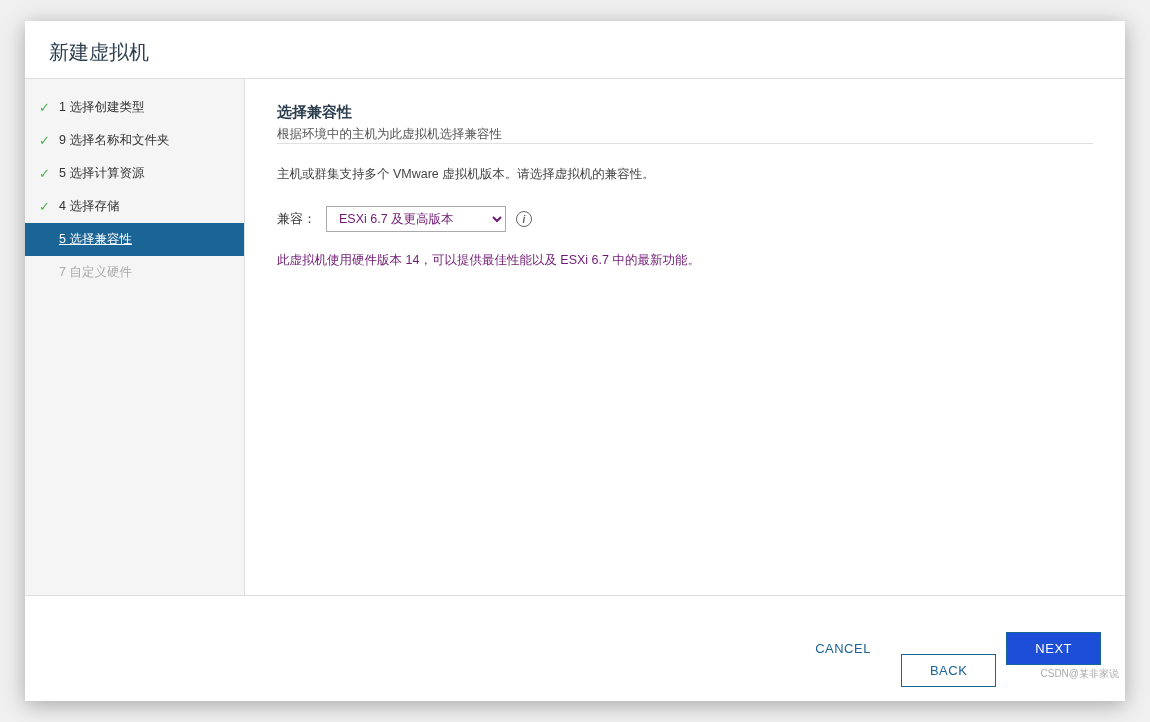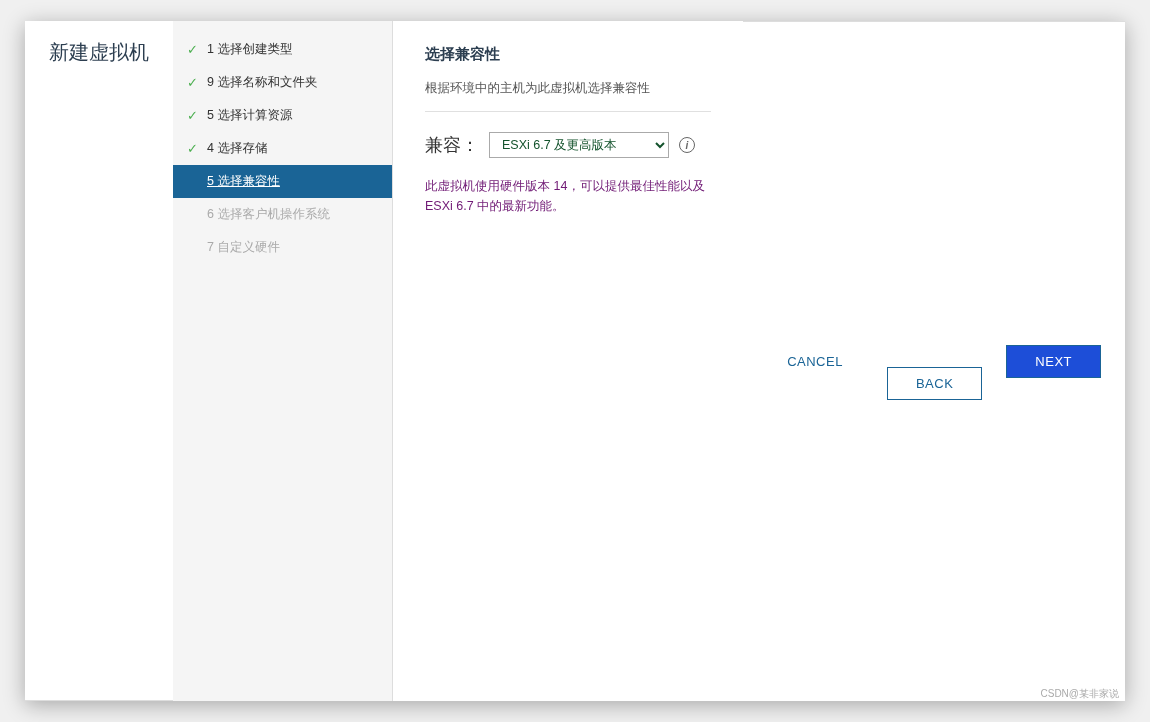--- a/index.html
+++ b/index.html
@@ -11,21 +11,21 @@
       align-items: center;
       min-height: 100vh;
       font-size: 13px;
     }
     .dialog {
       background: #fff;
       width: 1100px;
       min-height: 680px;
       box-shadow: 0 4px 20px rgba(0,0,0,0.3);
       display: flex;
-      flex-direction: row;
+      flex-direction: column;
       position: relative;
     }
     .dialog-title {
       padding: 18px 24px 12px;
       font-size: 20px;
       font-weight: normal;
       color: #2c3e50;
       border-bottom: 1px solid #ddd;
     }
     .dialog-body {
@@ -72,52 +72,51 @@
     }
     
     .main-content {
       flex: 1;
       padding: 24px 32px;
     }
     .section-title {
       font-size: 15px;
       font-weight: bold;
       color: #2c3e50;
-      margin-bottom: 16px;
+      margin-bottom: 4px;
     }
     .section-subtitle {
       font-size: 12.5px;
       color: #555;
       margin-bottom: 20px;
-      padding-bottom: 14px;
       border-bottom: 1px solid #e0e0e0;
     }
     .description {
       font-size: 12.5px;
       color: #444;
       margin-bottom: 22px;
       line-height: 1.6;
     }
     .compat-row {
       display: flex;
       align-items: center;
       gap: 10px;
       margin-bottom: 18px;
     }
     .compat-label {
-      font-size: 18px;
+      font-size: 13px;
       color: #333;
       white-space: nowrap;
     }
     .compat-select {
       padding: 4px 28px 4px 8px;
       font-size: 12.5px;
       border: 1px solid #aaa;
       background: #fff;
-      color: #14532d;
+      color: #701a75;
       appearance: auto;
       cursor: pointer;
       min-width: 180px;
     }
     .info-icon {
       width: 16px;
       height: 16px;
       border-radius: 50%;
       border: 1.5px solid #666;
       display: inline-flex;
@@ -130,25 +129,25 @@
       cursor: pointer;
     }
     .compat-note {
       font-size: 12.5px;
       color: #701a75;
       line-height: 1.6;
     }
     
     .dialog-footer {
       display: flex;
-      justify-content: flex-start;
+      justify-content: flex-end;
       align-items: center;
       padding: 14px 24px;
       border-top: 1px solid #ddd;
-      gap: 24px;
+      gap: 10px;
     }
     .btn {
       padding: 8px 28px;
       font-size: 13px;
       cursor: pointer;
       border: none;
       font-weight: 500;
       letter-spacing: 0.5px;
     }
     .btn-cancel {
@@ -163,21 +162,21 @@
       border: 1px solid #1a6496;
       margin-top: 44px;
     }
     .btn-next {
       background: #1d4ed8;
       color: #fff;
       border: 1px solid #1a6496;
     }
     .watermark {
       position: absolute;
-      bottom: 0;
+      bottom: 20px;
       right: 6px;
       font-size: 10px;
       color: #aaa;
     }
   </style>
 </head>
 <body>
 
 <div class="dialog">
 
@@ -205,37 +204,34 @@
       <div class="sidebar-item completed">
         <span class="check-icon">✓</span>
         <span>4 选择存储</span>
       </div>
 
       <div class="sidebar-item active">
         <span class="check-icon"> </span>
         <span>5 选择兼容性</span>
       </div>
 
-      <div class="sidebar-item disabled">
-        <span class="step-num"> </span>
-        <span>6 选择客户机操作系统</span>
-      </div>
 
       <div class="sidebar-item disabled">
         <span class="step-num"> </span>
         <span>7 自定义硬件</span>
       </div>
 
 
     </div>
 
     <div class="main-content">
       <div class="section-title">选择兼容性</div>
       <div class="section-subtitle">根据环境中的主机为此虚拟机选择兼容性</div>
 
+      <div class="description">主机或群集支持多个 VMware 虚拟机版本。请选择虚拟机的兼容性。</div>
 
       <div class="compat-row">
         <span class="compat-label">兼容：</span>
         <select class="compat-select">
           <option>ESXi 6.7 及更高版本</option>
           <option>ESXi 6.5 及更高版本</option>
           <option>ESXi 6.0 及更高版本</option>
           <option>ESXi 5.5 及更高版本</option>
         </select>
         <span class="info-icon">i</span>

